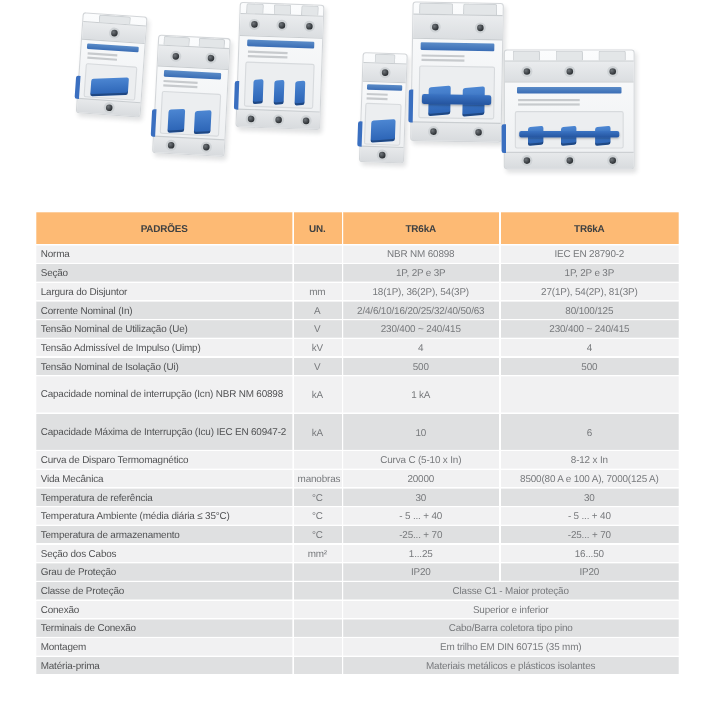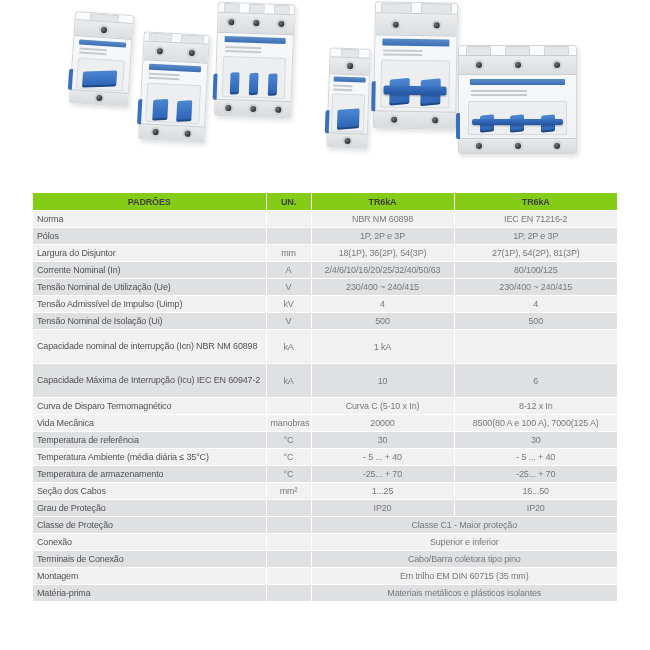--- a/index.html
+++ b/index.html
@@ -41,21 +41,21 @@
   
   #tech-heading{position:absolute;left:33px;top:168px;font-size:10px;font-weight:700;
                 color:#1f83a8;letter-spacing:.2px;margin-top:36px;}
 
   
   #specs{position:absolute;left:33px;top:193px;width:584px;border-collapse:collapse;
          table-layout:fixed;font-size:9px;letter-spacing:-.15px;}
   #specs th,#specs td{border-right:1px solid #fff;border-bottom:1px solid #fff;
                       padding:0 4px;vertical-align:middle;overflow:hidden;white-space:nowrap;}
   #specs th:last-child,#specs td:last-child{border-right:none;}
-  #specs thead th{height:17px;background:#84cc16;color:#3f4142;font-weight:700;text-align:center;}
+  #specs thead th{height:29px;background:#fdba74;color:#3f4142;font-weight:700;text-align:center;}
   #specs thead th:first-child{text-align:center;}
   #specs tbody tr{height:17px;}
   #specs tbody tr.row-tall{height:34px;}
   #specs tbody tr.row-light td{background:#f1f1f2;}
   #specs tbody tr.row-dark td{background:#dfe0e1;}
   td.cell-label{text-align:left;color:#515254;font-weight:400;padding-left:6px;}
   tr.row-tall td.cell-label{white-space:pre-line;line-height:1.25;}
   td.cell-unit,td.cell-val{text-align:center;color:#77797c;font-weight:400;}
 </style>
 </head>
@@ -227,24 +227,24 @@
           <th>UN.</th>
           <th>TR6kA</th>
           <th>TR6kA</th>
         </tr>
     </thead>
     <tbody>
         <tr class="row-light">
           <td class="cell-label">Norma</td>
           <td class="cell-unit"></td>
           <td class="cell-val">NBR NM 60898</td>
-          <td class="cell-val">IEC EN 71216-2</td>
-        </tr>
-        <tr class="row-dark">
-          <td class="cell-label">Pólos</td>
+          <td class="cell-val">IEC EN 28790-2</td>
+        </tr>
+        <tr class="row-dark">
+          <td class="cell-label">Seção</td>
           <td class="cell-unit"></td>
           <td class="cell-val">1P, 2P e 3P</td>
           <td class="cell-val">1P, 2P e 3P</td>
         </tr>
         <tr class="row-light">
           <td class="cell-label">Largura do Disjuntor</td>
           <td class="cell-unit">mm</td>
           <td class="cell-val">18(1P), 36(2P), 54(3P)</td>
           <td class="cell-val">27(1P), 54(2P), 81(3P)</td>
         </tr>

